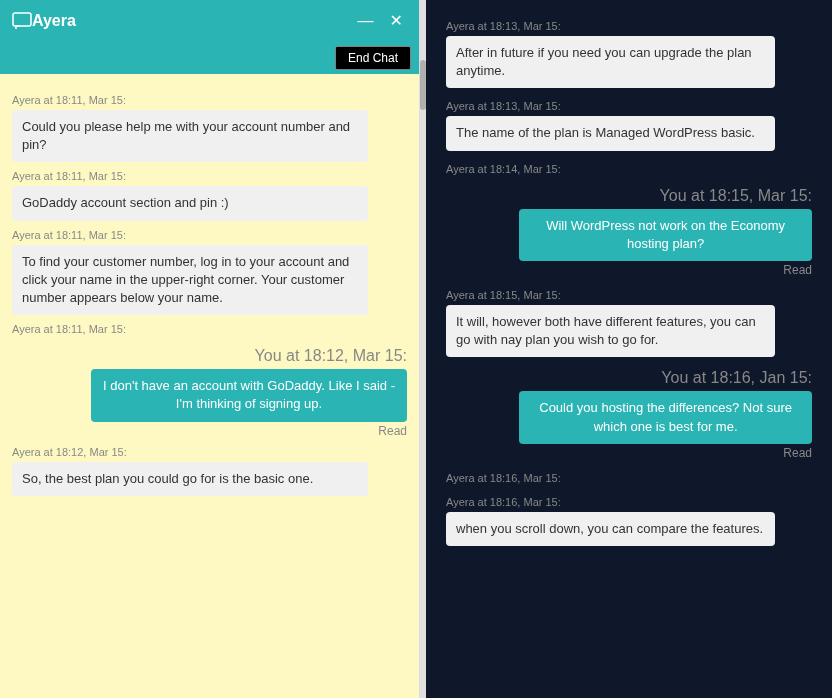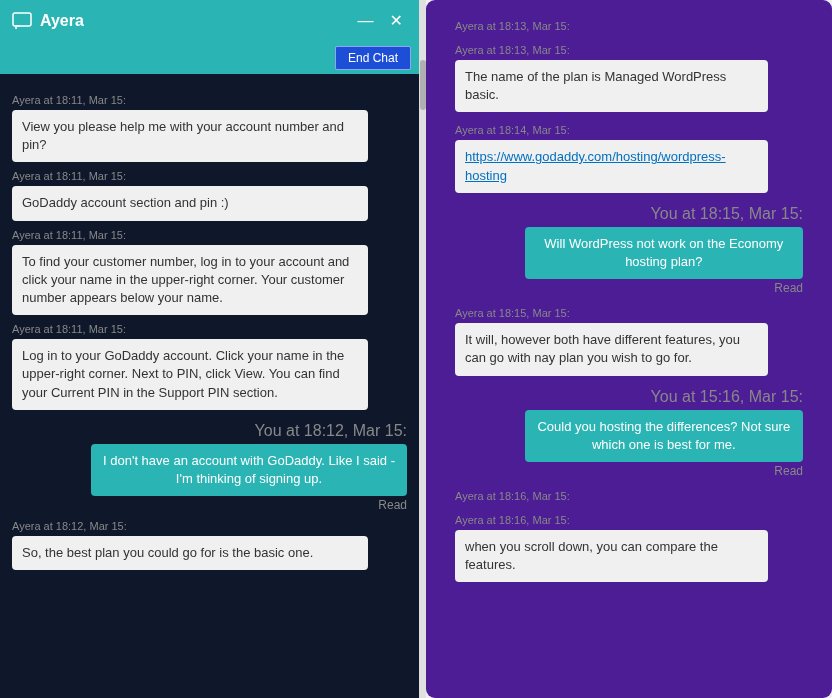--- a/index.html
+++ b/index.html
@@ -30,21 +30,21 @@
       align-items: center;
       justify-content: space-between;
       padding: 8px 12px;
       height: 42px;
       flex-shrink: 0;
     }
 
     .chat-header-left {
       display: flex;
       align-items: center;
-      gap: 8px;
+      gap: 0;
     }
 
     .chat-icon {
       width: 20px;
       height: 18px;
       display: inline-flex;
       align-items: center;
       justify-content: center;
     }
 
@@ -74,34 +74,34 @@
       background: #2ab4b4;
       height: 32px;
       display: flex;
       align-items: center;
       justify-content: flex-end;
       padding: 0 8px;
       flex-shrink: 0;
     }
 
     .end-chat-btn {
-      background: #1d4ed8;
+      background: #000000;
       border: 1px solid rgba(255,255,255,0.5);
       color: #fff;
       padding: 4px 12px;
       font-size: 12px;
       cursor: pointer;
       border-radius: 2px;
     }
 
     .messages-area {
       flex: 1;
       overflow-y: auto;
       padding: 12px;
-      background: #0f172a;
+      background: #fef9c3;
     }
 
     .timestamp {
       font-size: 11px;
       color: #888;
       margin-bottom: 4px;
       margin-top: 8px;
     }
 
     .agent-bubble {
@@ -142,26 +142,25 @@
     .read-label {
       font-size: 12px;
       color: #888;
       align-self: flex-end;
       margin-top: 2px;
     }
 
     
     .right-panel {
       flex: 1;
-      background: #4c1d95;
+      background: #0f172a;
       display: flex;
       flex-direction: column;
       overflow-y: auto;
-      padding: 12px 29px;
-      border-radius: 9px;
+      padding: 12px 20px;
     }
 
     .link-text {
       color: #0070c0;
       text-decoration: underline;
       cursor: pointer;
     }
   </style>
 </head>
 <body>
@@ -183,69 +182,66 @@
     </div>
   </div>
 
   <div class="top-bar">
     <button class="end-chat-btn">End Chat</button>
   </div>
 
   <div class="messages-area">
 
     <div class="timestamp">Ayera at 18:11, Mar 15:</div>
-    <div class="agent-bubble">View you please help me with your account number and pin?</div>
+    <div class="agent-bubble">Could you please help me with your account number and pin?</div>
 
     <div class="timestamp">Ayera at 18:11, Mar 15:</div>
     <div class="agent-bubble">GoDaddy account section and pin :)</div>
 
     <div class="timestamp">Ayera at 18:11, Mar 15:</div>
     <div class="agent-bubble">To find your customer number, log in to your account and click your name in the upper-right corner. Your customer number appears below your name.</div>
 
     <div class="timestamp">Ayera at 18:11, Mar 15:</div>
-    <div class="agent-bubble">Log in to your GoDaddy account. Click your name in the upper-right corner. Next to PIN, click View. You can find your Current PIN in the Support PIN section.</div>
 
     <div class="user-message-wrapper">
       <div class="user-timestamp">You at 18:12, Mar 15:</div>
       <div class="user-bubble">I don't have an account with GoDaddy. Like I said - I'm thinking of signing up.</div>
       <div class="read-label">Read</div>
     </div>
 
     <div class="timestamp">Ayera at 18:12, Mar 15:</div>
     <div class="agent-bubble">So, the best plan you could go for is the basic one.</div>
   </div>
 </div>
 
 <div style="position:relative; width:6px; background:#e0e0e0; flex-shrink:0;">
   <div style="width:6px; height:50px; background:#b0b0b0; border-radius:3px; position:absolute; top:60px;"></div>
 </div>
 
 <div class="right-panel">
 
   <div class="timestamp">Ayera at 18:13, Mar 15:</div>
+  <div class="agent-bubble">After in future if you need you can upgrade the plan anytime.</div>
 
   <div class="timestamp">Ayera at 18:13, Mar 15:</div>
   <div class="agent-bubble">The name of the plan is Managed WordPress basic.</div>
 
   <div class="timestamp">Ayera at 18:14, Mar 15:</div>
-  <div class="agent-bubble">
-    <span class="link-text">https://www.godaddy.com/hosting/wordpress-hosting</span>
-  </div>
 
   <div class="user-message-wrapper">
     <div class="user-timestamp">You at 18:15, Mar 15:</div>
     <div class="user-bubble">Will WordPress not work on the Economy hosting plan?</div>
     <div class="read-label">Read</div>
   </div>
 
   <div class="timestamp">Ayera at 18:15, Mar 15:</div>
   <div class="agent-bubble">It will, however both have different features, you can go with nay plan you wish to go for.</div>
 
   <div class="user-message-wrapper">
-    <div class="user-timestamp">You at 15:16, Mar 15:</div>
+    <div class="user-timestamp">You at 18:16, Jan 15:</div>
     <div class="user-bubble">Could you hosting the differences? Not sure which one is best for me.</div>
     <div class="read-label">Read</div>
   </div>
 
   <div class="timestamp">Ayera at 18:16, Mar 15:</div>
 
   <div class="timestamp">Ayera at 18:16, Mar 15:</div>
   <div class="agent-bubble">when you scroll down, you can compare the features.</div>
 
 </div>

